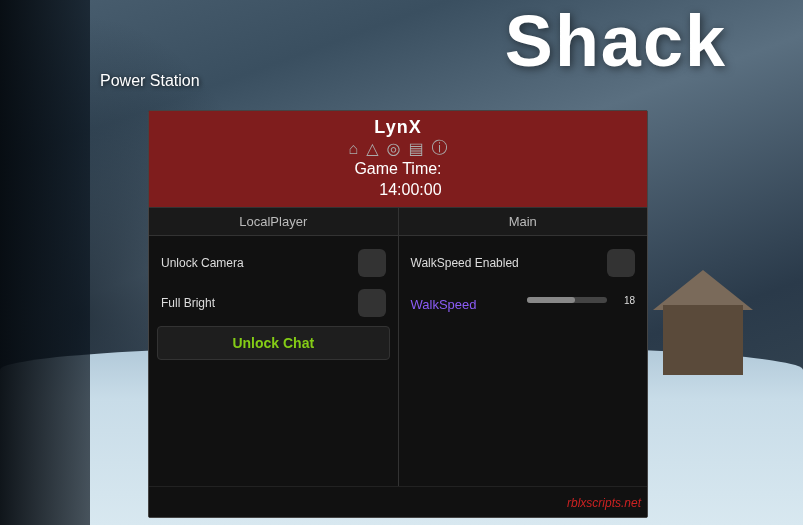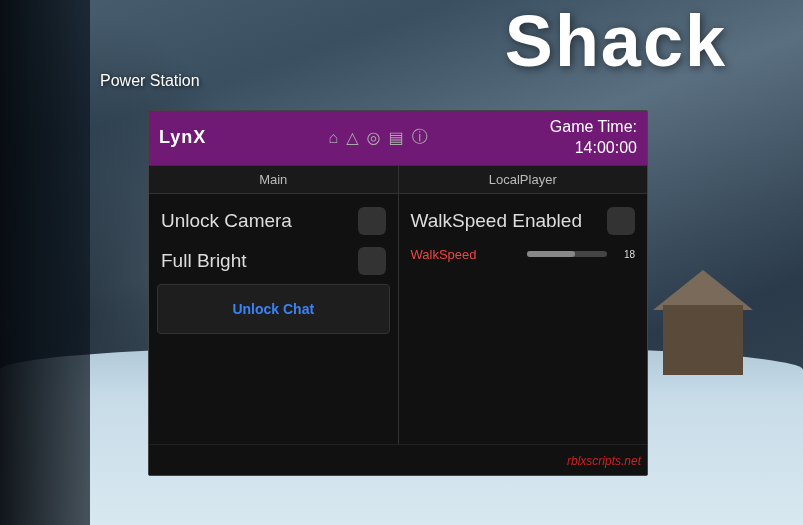--- a/index.html
+++ b/index.html
@@ -72,23 +72,24 @@
       background: #111;
       border: 1px solid #444;
       border-radius: 2px;
     }
 
     
     .title-bar {
       display: flex;
       align-items: center;
       justify-content: space-between;
-      background: #701a75;
+      background: #7f1d1d;
       padding: 6px 10px;
       border-bottom: 1px solid #333;
+      flex-direction: column;
     }
 
     .title-text {
       color: white;
       font-size: 18px;
       font-weight: bold;
       letter-spacing: 1px;
     }
 
     .title-icons {
@@ -150,63 +151,64 @@
     .toggle-row {
       display: flex;
       align-items: center;
       justify-content: space-between;
       padding: 5px 4px;
       margin-bottom: 2px;
     }
 
     .toggle-label {
       color: #ddd;
-      font-size: 19px;
+      font-size: 12px;
     }
 
     .toggle-btn {
       width: 28px;
       height: 28px;
       background: #333;
       border-radius: 6px;
       border: none;
       cursor: pointer;
       display: flex;
       align-items: center;
       justify-content: center;
     }
 
     
     .unlock-chat-btn {
       width: 100%;
       background: #1e1e1e;
       border: 1px solid #333;
       border-radius: 4px;
-      color: #3b82f6;
+      color: #84cc16;
       font-size: 14px;
       font-weight: bold;
-      padding: 16px;
+      padding: 8px;
       cursor: pointer;
       text-align: center;
       margin-top: 2px;
     }
 
     
     .slider-row {
       display: flex;
       align-items: center;
       justify-content: space-between;
       padding: 5px 4px;
       margin-bottom: 2px;
     }
 
     .slider-label {
-      color: #ef4444;
+      color: #8b5cf6;
       font-size: 13px;
       flex: 1;
+      margin-top: 8px;
     }
 
     .slider-track {
       width: 80px;
       height: 6px;
       background: #444;
       border-radius: 3px;
       position: relative;
       margin: 0 8px;
     }
@@ -307,22 +309,22 @@
       <span class="title-icon">▤</span>
       <span class="title-icon">ⓘ</span>
     </div>
     <div class="game-time">
       <div>Game Time:</div>
       <div>14:00:00</div>
     </div>
   </div>
 
   <div class="tab-bar">
+    <div class="tab">LocalPlayer</div>
     <div class="tab">Main</div>
-    <div class="tab">LocalPlayer</div>
   </div>
 
   <div class="content-area">
 
     <div class="panel">
 
       
       <div class="toggle-row">
         <span class="toggle-label">Unlock Camera</span>
         <button class="toggle-btn"></button>

